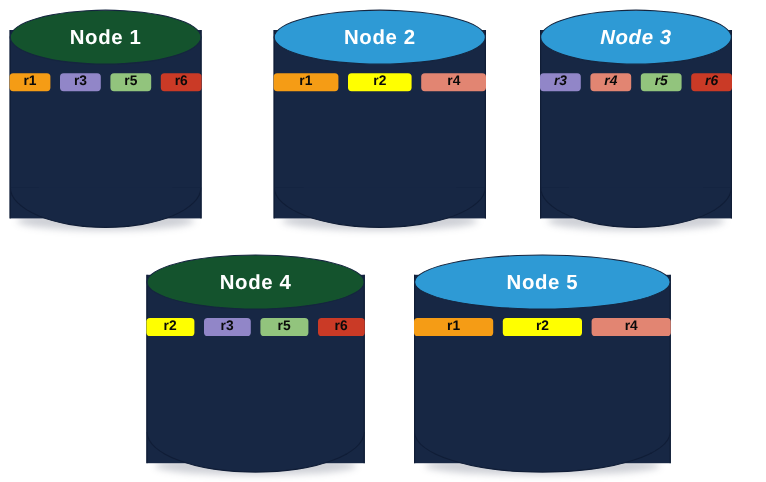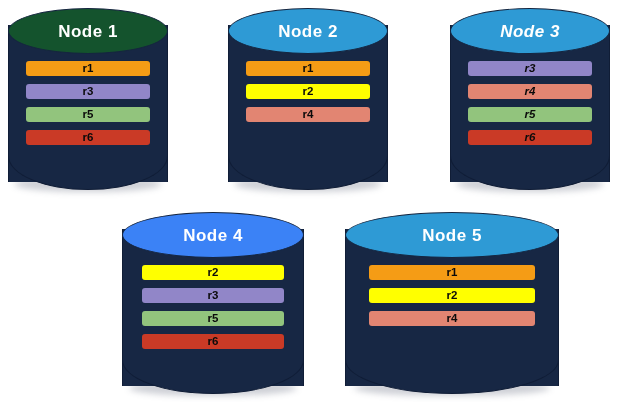--- a/index.html
+++ b/index.html
@@ -83,21 +83,20 @@
     user-select: none;
   }
 
   
   .records {
     position: absolute;
     left: 0;
     right: 0;
     top: 53px;
     display: flex;
-    flex-direction: column;
     gap: 8px;
     align-items: center;
   }
   .record-bar {
     width: 78%;
     height: 15px;
     border-radius: 3px;
     display: flex;
     align-items: center;
     justify-content: center;
@@ -130,21 +129,21 @@
           <span class="record-label">r3</span>
         </div>
         <div class="record-bar" style="background: rgb(146, 196, 125);">
           <span class="record-label">r5</span>
         </div>
         <div class="record-bar" style="background: rgb(202, 58, 38);">
           <span class="record-label">r6</span>
         </div>
       </div>
     </div>
-    <div class="node" style="left: 228px; top: 8px; width: 160px; height: 182px;">
+    <div class="node" style="left: 228px; top: 8px; width: 160px; height: 182px; padding-left: 17px;">
       <div class="cyl-shadow"></div>
       <div class="cyl-body"></div>
       <div class="cyl-bottom"></div>
       <div class="cyl-top" style="background: rgb(46, 154, 213);">
         <div class="cyl-title">Node  2</div>
       </div>
       <div class="records">
         <div class="record-bar" style="background: rgb(245, 156, 21);">
           <span class="record-label">r1</span>
         </div>
@@ -175,21 +174,21 @@
         </div>
         <div class="record-bar" style="background: rgb(202, 58, 38);">
           <span class="record-label">r6</span>
         </div>
       </div>
     </div>
     <div class="node" style="left: 122px; top: 212px; width: 182px; height: 182px;">
       <div class="cyl-shadow"></div>
       <div class="cyl-body"></div>
       <div class="cyl-bottom"></div>
-      <div class="cyl-top" style="background: #3b82f6;">
+      <div class="cyl-top" style="background: #14532d;">
         <div class="cyl-title">Node  4</div>
       </div>
       <div class="records">
         <div class="record-bar" style="background: rgb(255, 255, 0);">
           <span class="record-label">r2</span>
         </div>
         <div class="record-bar" style="background: rgb(145, 134, 200);">
           <span class="record-label">r3</span>
         </div>
         <div class="record-bar" style="background: rgb(146, 196, 125);">

